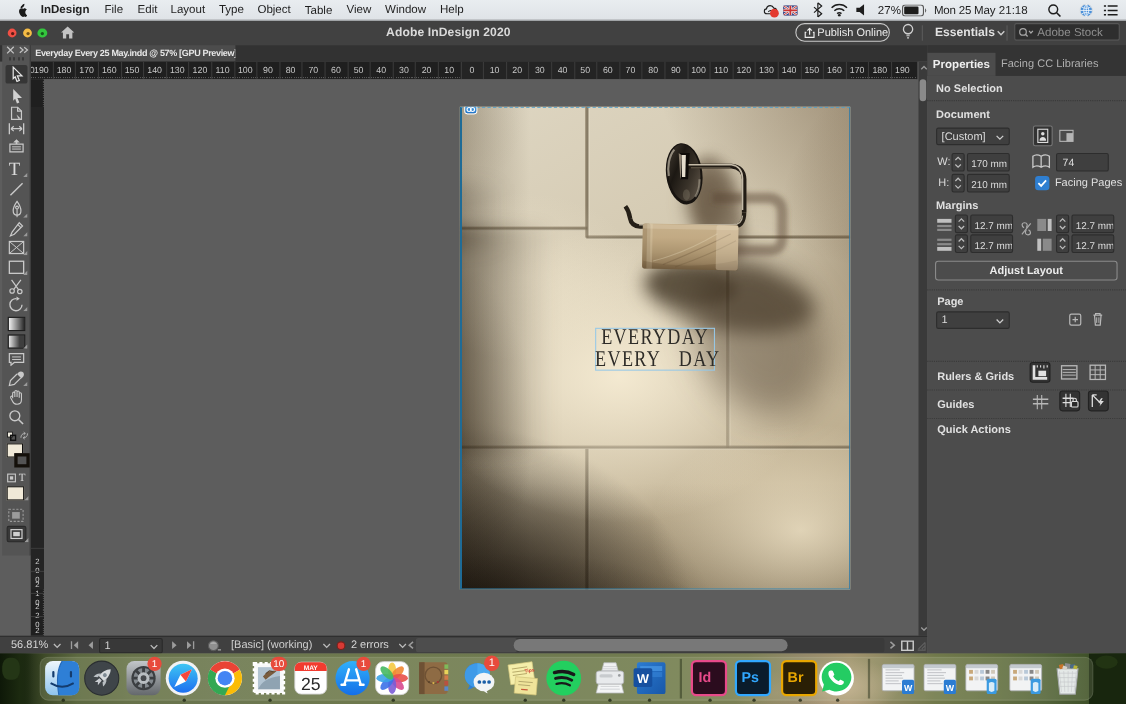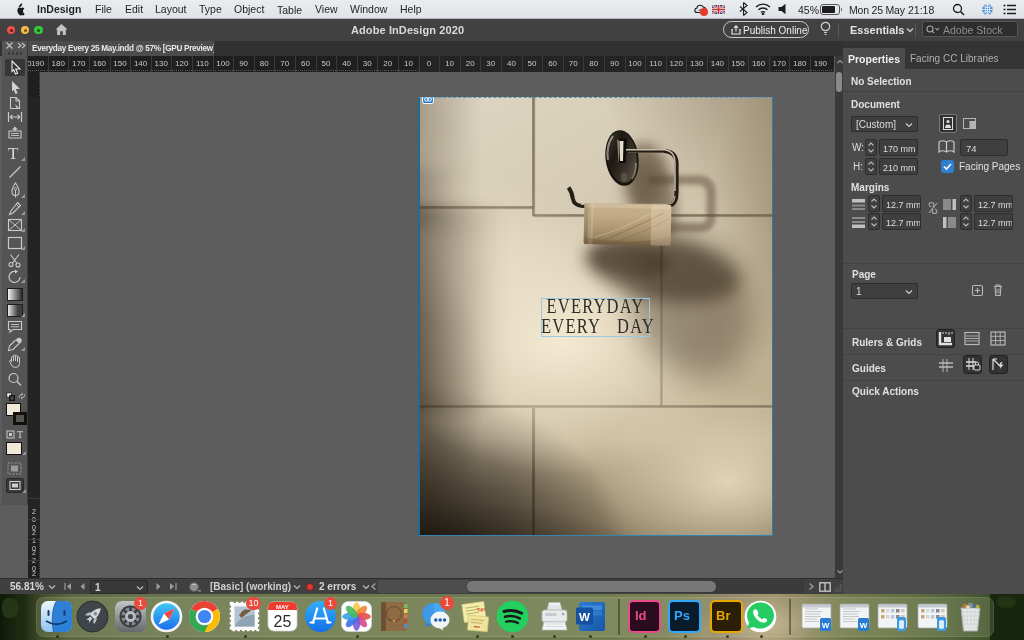--- a/index.html
+++ b/index.html
@@ -55,21 +55,21 @@
           <path d="M3.5 6.8 A6.5 6.5 0 0 1 12.5 6.8" fill="none" stroke="#1d1d1d" stroke-width="1.4"></path>
           <path d="M6 9.4 A3.2 3.2 0 0 1 10 9.4" fill="none" stroke="#1d1d1d" stroke-width="1.4"></path>
           <circle cx="8" cy="11" r="1.3" fill="#1d1d1d"></circle>
         </svg>
     </div>
     <div class="abs" style="left:778px;top:3px;width:13px;height:12px;">
       <svg width="13" height="12" viewBox="0 0 13 12">
           <path d="M0.5 4 H3.5 L7.5 0.8 V11.2 L3.5 8 H0.5 Z" fill="#1d1d1d"></path>
         </svg>
     </div>
-    <div class="abs" style="left:798px;top:4px;font-size:10.5px;color:#1d1d1d;">45%</div>
+    <div class="abs" style="left:798px;top:4px;font-size:10.5px;color:#1d1d1d;">27%</div>
     <div class="abs" style="left:820px;top:4px;width:23px;height:11px;">
       <svg width="23" height="11" viewBox="0 0 23 11">
           <rect x="0.5" y="0.5" width="19" height="10" rx="2.5" fill="none" stroke="#555555"></rect>
           <rect x="2" y="2" width="13" height="7" rx="1" fill="#1d1d1d"></rect>
           <path d="M21 3.5 A2.5 2.5 0 0 1 21 7.5" fill="#555555"></path>
         </svg>
     </div>
     <div class="abs" style="left:849px;top:4px;letter-spacing:-0.2px;">Mon 25 May</div>
     <div class="abs" style="left:908px;top:4px;">21:18</div>
     <div class="abs" style="left:952px;top:3px;width:13px;height:13px;">
@@ -360,21 +360,21 @@
         </svg>
       </div>
     <div class="abs" style="left:1px;top:16px;width:6px;height:20px;background:#8a8a8a;border-radius:3px;"></div>
     <div class="abs" style="left:1px;top:512px;width:8px;height:8px;">
         <svg width="8" height="8" viewBox="0 0 8 8">
           <path d="M1.5 2.5 L4 5 L6.5 2.5" fill="none" stroke="#9a9a9a" stroke-width="1.2"></path>
         </svg>
       </div>
   </div>
 
-  <div class="abs" id="statusbar" style="left:0;top:578px;width:843px;height:16px;background:#404040;border-top:1px solid #2e2e2e;color:#d6d6d6;font-size:10px;font-weight:bold;">
+  <div class="abs" id="statusbar" style="left:0;top:578px;width:843px;height:16px;background:#404040;border-top:1px solid #2e2e2e;color:#d6d6d6;font-size:10px;">
     <div class="abs" style="left:10px;top:2px;">56.81%</div>
     <div class="abs" style="left:48px;top:5px;">
         <svg width="8" height="6" viewBox="0 0 8 6">
           <path d="M1 1.5 L4 4.5 L7 1.5" fill="none" stroke="#bbb" stroke-width="1.2"></path>
         </svg>
       </div>
     <div class="abs" style="left:63px;top:3px;">
         <svg width="10" height="9" viewBox="0 0 10 9">
           <path d="M2 1 V8" stroke="#9c9c9c" stroke-width="1.2"></path>
           <path d="M8 1 L4 4.5 L8 8 Z" fill="#9c9c9c"></path>
@@ -563,20 +563,21 @@
         </svg>
       </div>
     <div class="abs" style="left:117px;top:172px;width:12px;height:17px;background:#3f3f3f;border:1px solid #2d2d2d;border-radius:2px;">
       <svg width="10" height="15" viewBox="0 0 10 15">
           <path d="M2.5 5.5 L5 3 L7.5 5.5" fill="none" stroke="#bbb" stroke-width="1.1"></path>
           <path d="M2.5 9.5 L5 12 L7.5 9.5" fill="none" stroke="#bbb" stroke-width="1.1"></path>
         </svg>
     </div>
     <div class="abs" style="left:131px;top:172px;width:39px;height:17px;background:#3f3f3f;border:1px solid #2d2d2d;border-radius:2px;padding:3.5px 0 0 3px;font-size:9px;white-space:nowrap;overflow:hidden;">12.7 mm</div>
 
+    <div class="abs" style="left:7px;top:196px;width:166px;height:18px;border:1px solid #8a8a8a;border-radius:3px;text-align:center;padding-top:3px;color:#ececec;font-weight:bold;">Adjust Layout</div>
     <div class="abs" style="left:0;top:222px;width:181px;border-top:1px dotted #3a3a3a;"></div>
 
     <div class="abs" style="left:9px;top:228px;font-weight:bold;color:#e0e0e0;">Page</div>
     <div class="abs" style="left:8px;top:242px;width:67px;height:16px;background:#3f3f3f;border:1px solid #2d2d2d;border-radius:2px;padding:2px 4px;">1
       <svg class="abs" style="right:4px;top:5px;" width="8" height="6" viewBox="0 0 8 6">
           <path d="M1 1.5 L4 4.5 L7 1.5" fill="none" stroke="#ccc" stroke-width="1.2"></path>
         </svg>
     </div>
     <div class="abs" style="left:128px;top:243px;width:13px;height:13px;">
         <svg width="13" height="13" viewBox="0 0 13 13">

